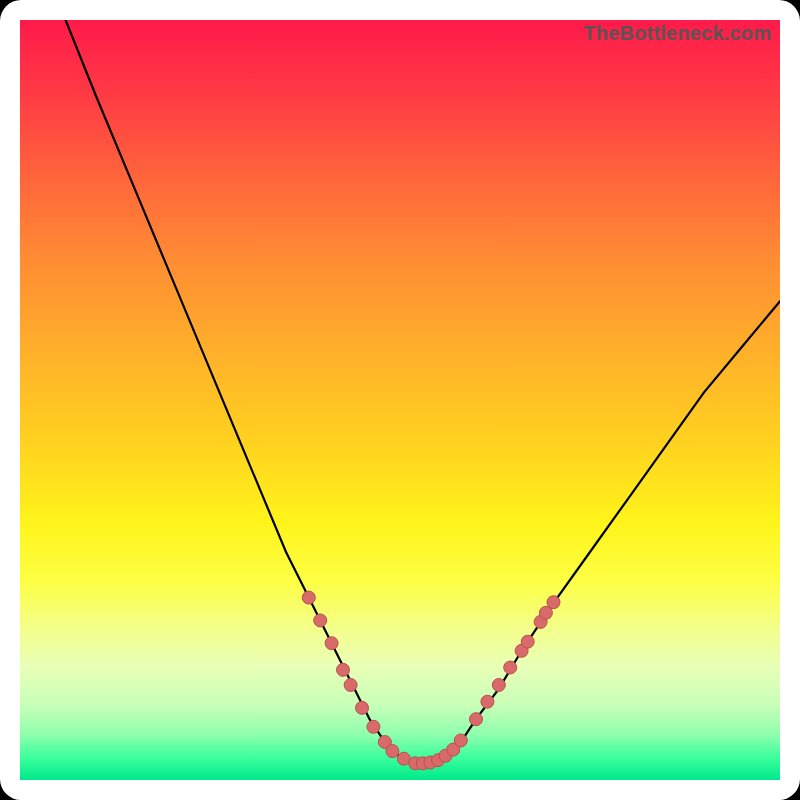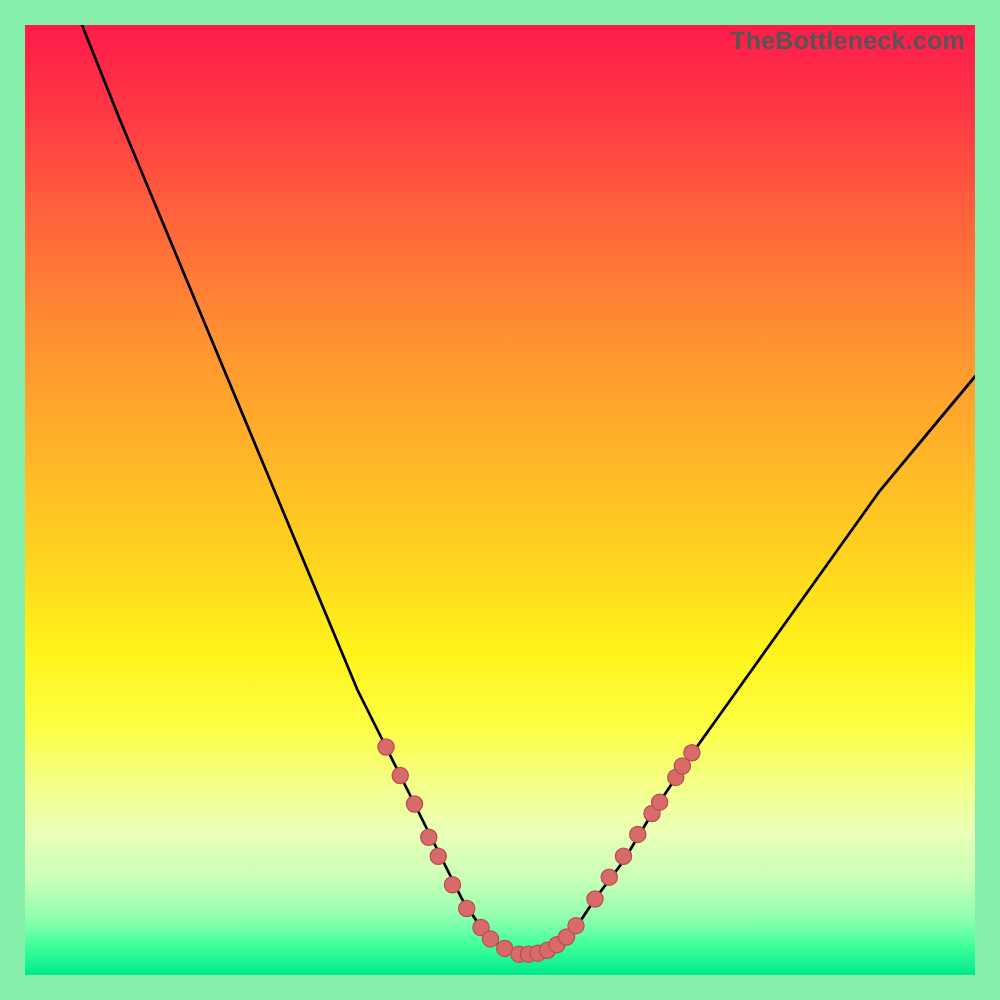--- a/index.html
+++ b/index.html
@@ -7,21 +7,22 @@
     padding: 0;
     width: 800px;
     height: 800px;
     background: #000;
     overflow: hidden;
   }
   .frame {
     position: relative;
     width: 800px;
     height: 800px;
-    background: #86efac;
+    background: #ffffff;
+    border-radius: 21px;
   }
   .plot-area {
     position: absolute;
     left: 20px;
     top: 20px;
     width: 760px;
     height: 760px;
     background: linear-gradient(to bottom,
       #ff1a4a 0%,
       #ff3b44 10%,

